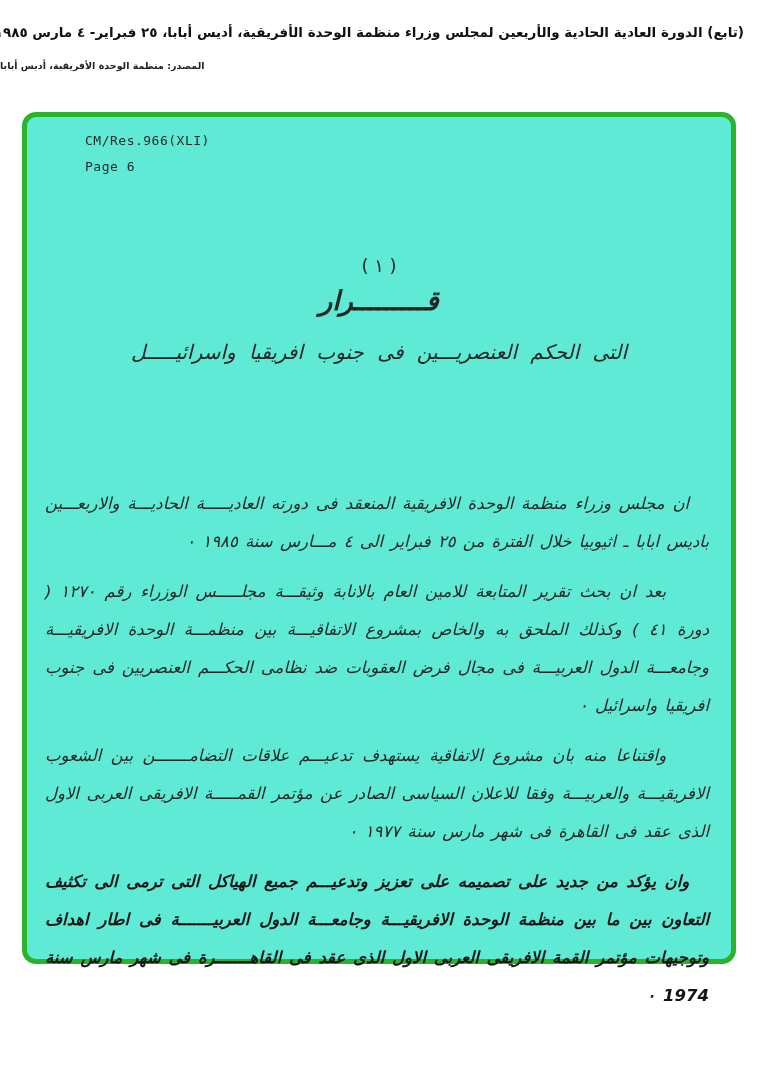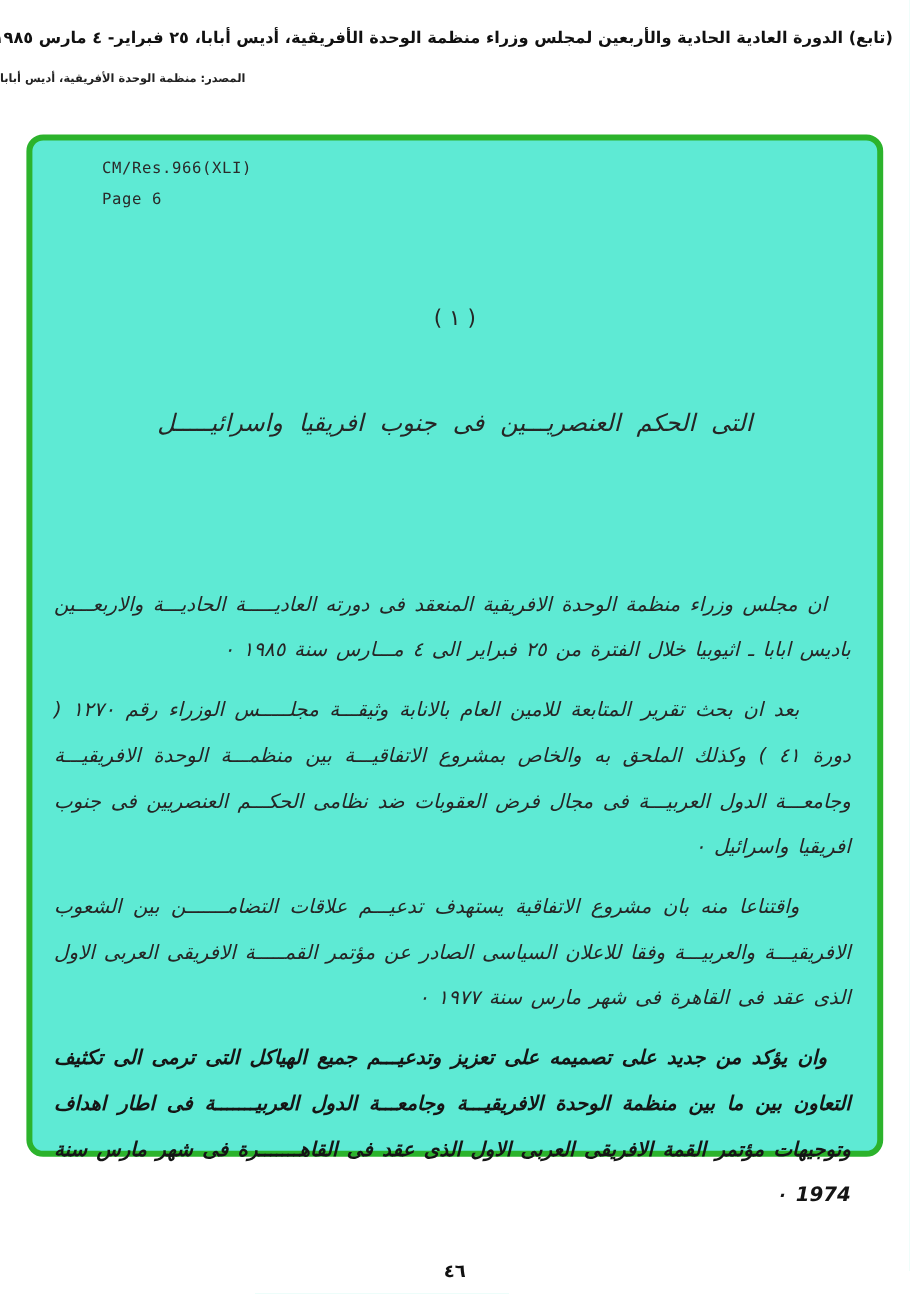--- a/index.html
+++ b/index.html
@@ -152,29 +152,29 @@
 
   <div class="scan-frame">
 
     <div class="doc-ref-block">
       <div class="doc-ref">CM/Res.966(XLI)</div>
       <div class="doc-page-label">Page 6</div>
     </div>
 
     <div class="arabic-hand item-number">( ١ )</div>
 
+    <div class="arabic-hand doc-title">قـــــــــرار</div>
 
     <div class="arabic-hand subtitle">
       <div class="subtitle-line">التى الحكم العنصريـــين فى جنوب افريقيا واسرائيـــــل</div>
     </div>
 
     <div class="arabic-hand body-text">
       <p class="para indent-small">ان مجلس وزراء منظمة الوحدة الافريقية المنعقد فى دورته العاديـــــة الحاديـــة والاربعـــين باديس ابابا ـ اثيوبيا خلال الفترة من ٢٥ فبراير الى ٤ مـــارس سنة ١٩٨٥ ٠</p>
       <p class="para indent-large">بعد ان بحث تقرير المتابعة للامين العام بالانابة وثيقـــة مجلـــــس الوزراء رقم ١٢٧٠ ( دورة ٤١ ) وكذلك الملحق به والخاص بمشروع الاتفاقيـــة بين منظمـــة الوحدة الافريقيـــة وجامعـــة الدول العربيـــة فى مجال فرض العقوبات ضد نظامى الحكـــم العنصريين فى جنوب افريقيا واسرائيل ٠</p>
       <p class="para indent-large">واقتناعا منه بان مشروع الاتفاقية يستهدف تدعيـــم علاقات التضامـــــــن بين الشعوب الافريقيـــة والعربيـــة وفقا للاعلان السياسى الصادر عن مؤتمر القمـــــة الافريقى العربى الاول الذى عقد فى القاهرة فى شهر مارس سنة ١٩٧٧ ٠</p>
       <p class="para indent-small heavy">وان يؤكد من جديد على تصميمه على تعزيز وتدعيـــم جميع الهياكل التى ترمى الى تكثيف التعاون بين ما بين منظمة الوحدة الافريقيـــة وجامعـــة الدول العربيـــــــة فى اطار اهداف وتوجيهات مؤتمر القمة الافريقى العربى الاول الذى عقد فى القاهـــــــرة فى شهر مارس سنة 1974 ٠</p>
     </div>
 
   </div>
 
-  <div class="footer-page-number">٤٦</div>
 
 </div>
 
 </body></html>

